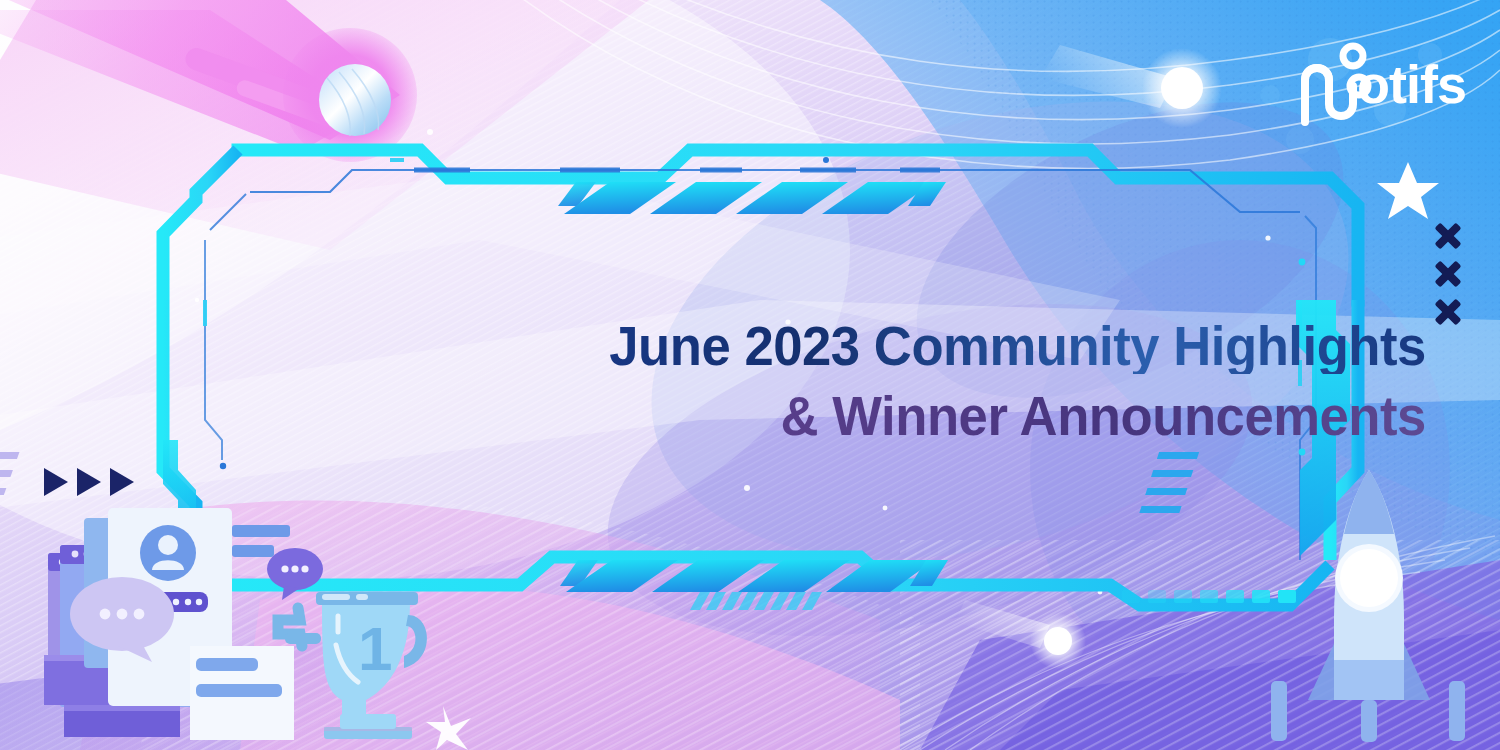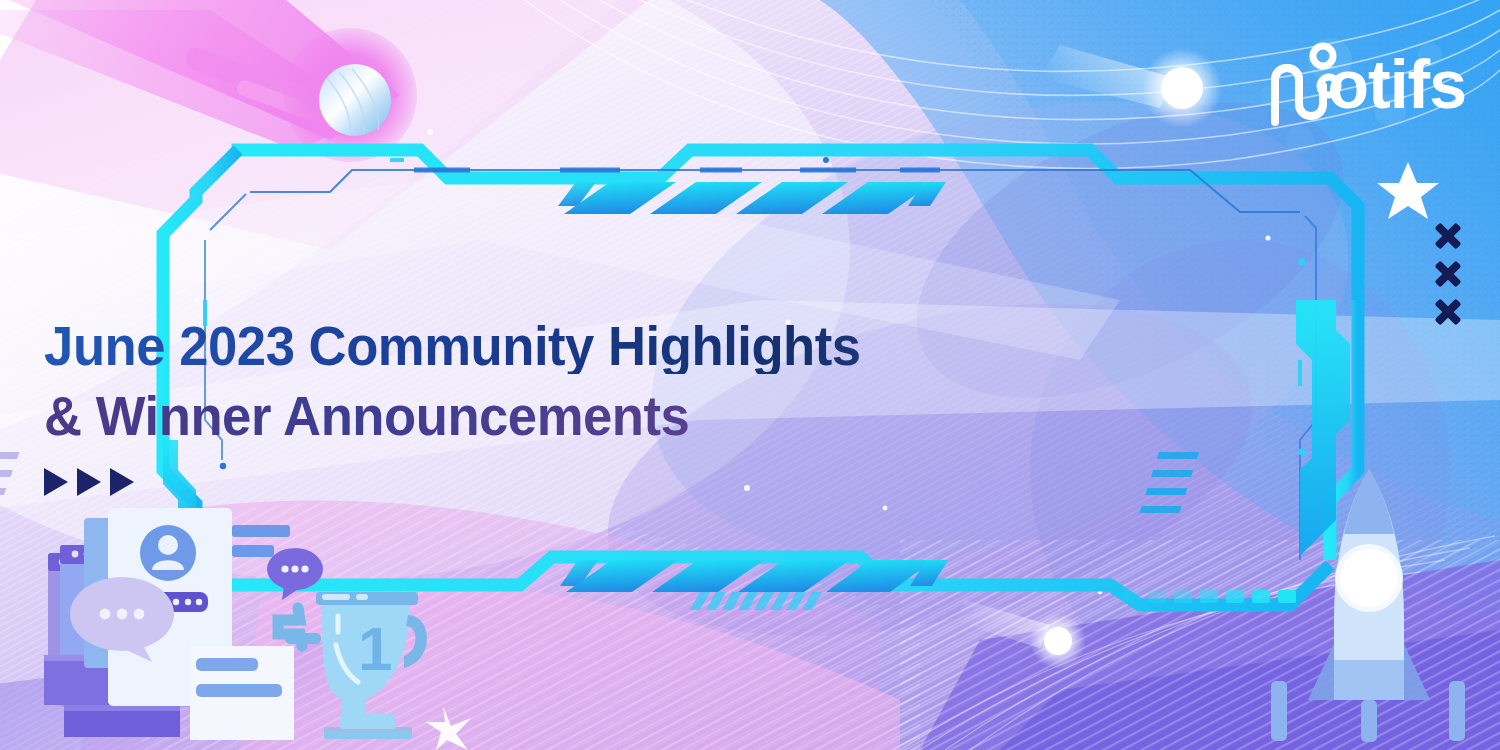--- a/index.html
+++ b/index.html
@@ -10,21 +10,21 @@
     overflow:hidden;
     font-family:"Liberation Sans", sans-serif;
     background:#bfd9f7;
   }
   .layer{position:absolute;inset:0;}
   svg.layer{display:block;width:1500px;height:750px;}
 
   
   #title-block{
     position:absolute;left:0;top:318px;width:1470px;
-    text-align:left;z-index:40;pointer-events:none;
+    text-align:right;z-index:40;pointer-events:none;
   }
   .title-line{
     margin:0;
     font-family:"Liberation Sans", sans-serif;
     font-weight:700;
     letter-spacing:-0.5px;
     line-height:1.0;
     white-space:nowrap;
   }
   #title-line1{
@@ -45,21 +45,21 @@
     transform:scaleX(.94);
     transform-origin:center;
   }
 
   
   #logo{
     position:absolute;right:34px;top:30px;z-index:60;
     display:flex;align-items:center;
   }
   #logo-word{
-    font-size:68px;font-weight:700;color:#ffffff;
+    font-size:54px;font-weight:700;color:#ffffff;
     line-height:1;letter-spacing:-1px;
     margin-left:-30px;
     font-family:"Liberation Sans", sans-serif;
   }
 
   
   #arrows{position:absolute;left:44px;top:468px;z-index:45;display:flex;gap:9px;}
   .tri{width:0;height:0;border-left:24px solid #1b2468;border-top:14px solid transparent;border-bottom:14px solid transparent;}
   #xmarks{position:absolute;right:38px;top:222px;z-index:45;display:flex;flex-direction:column;gap:10px;align-items:center;}
   .xm{width:28px;height:28px;position:relative;}

